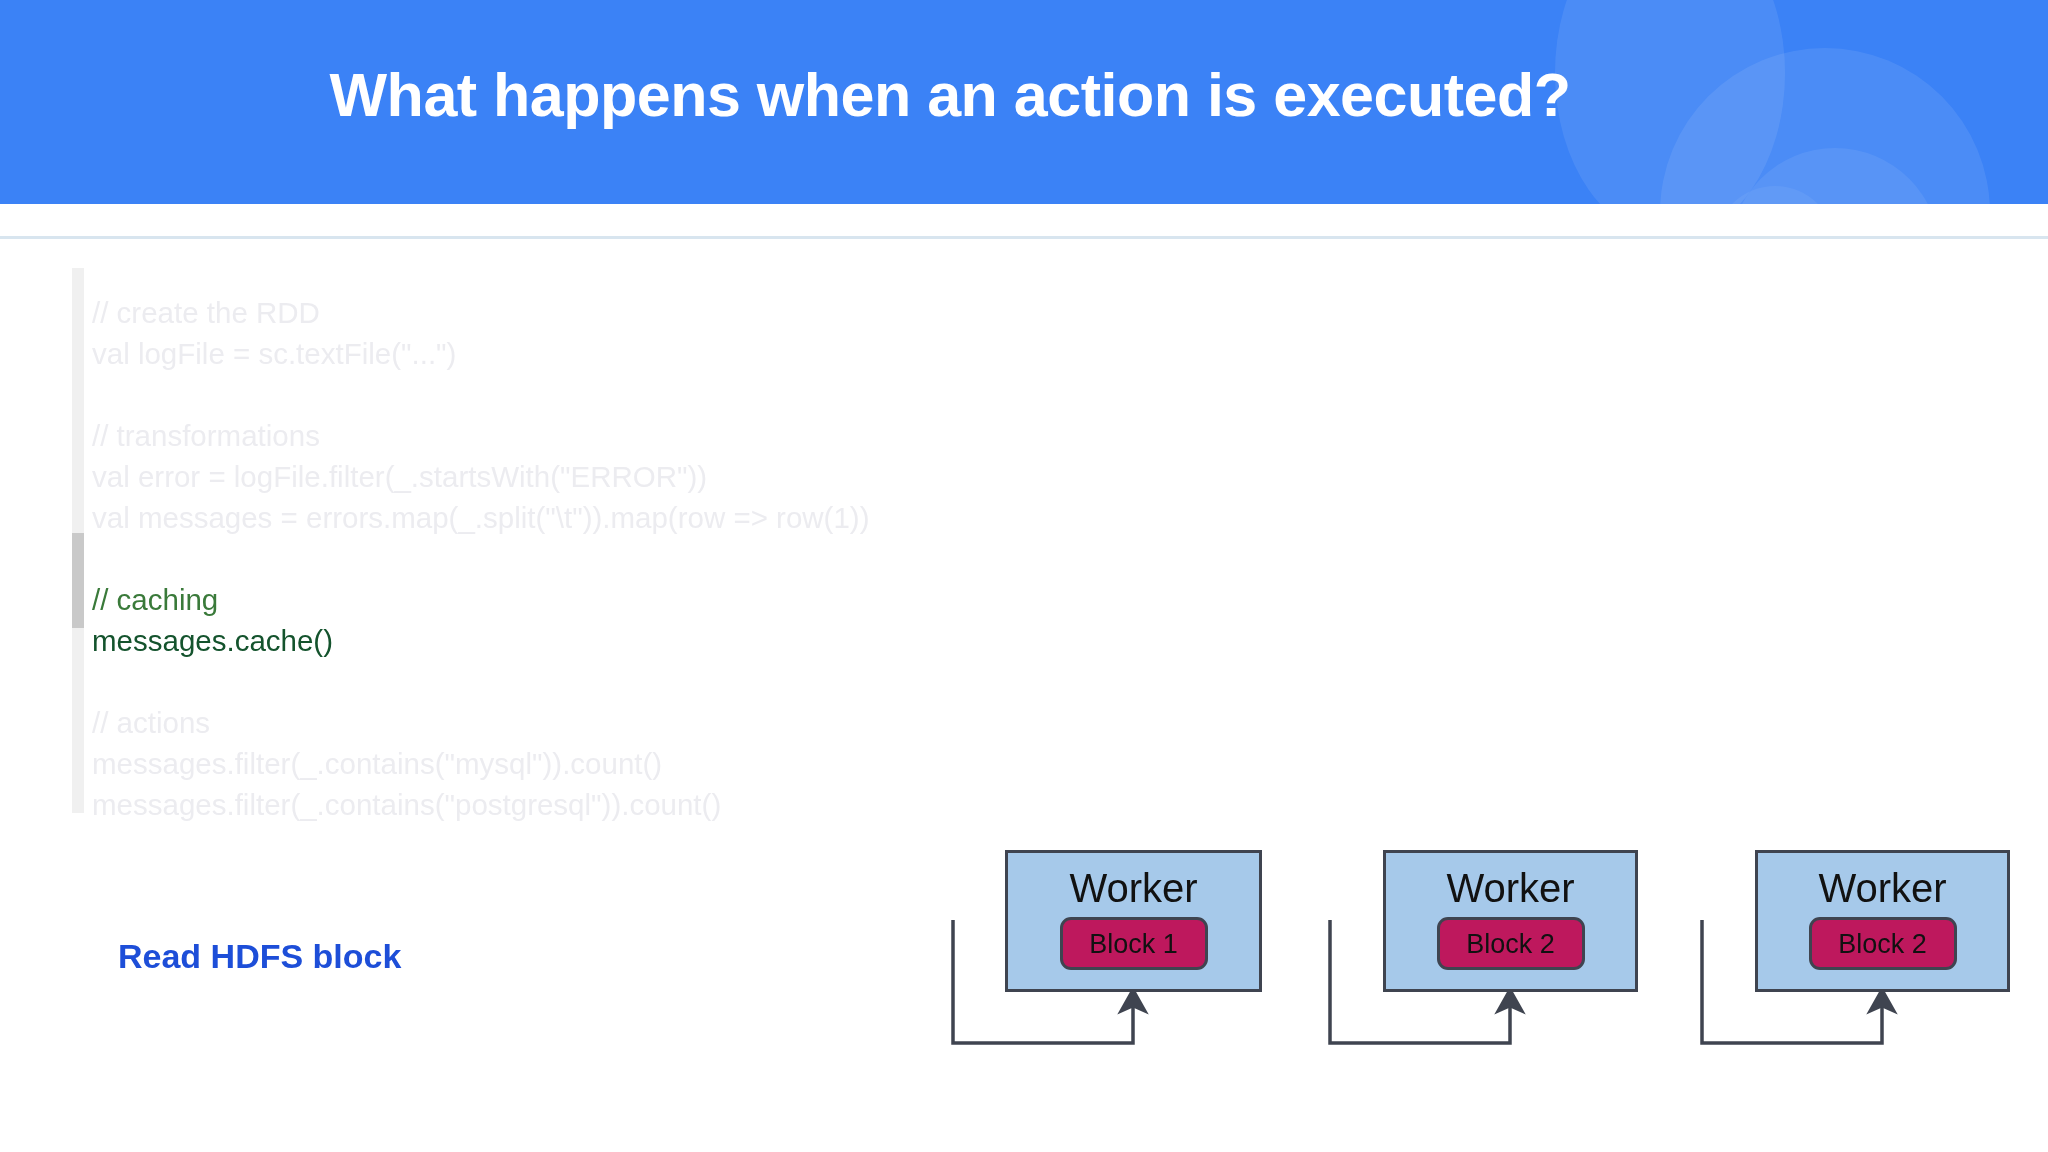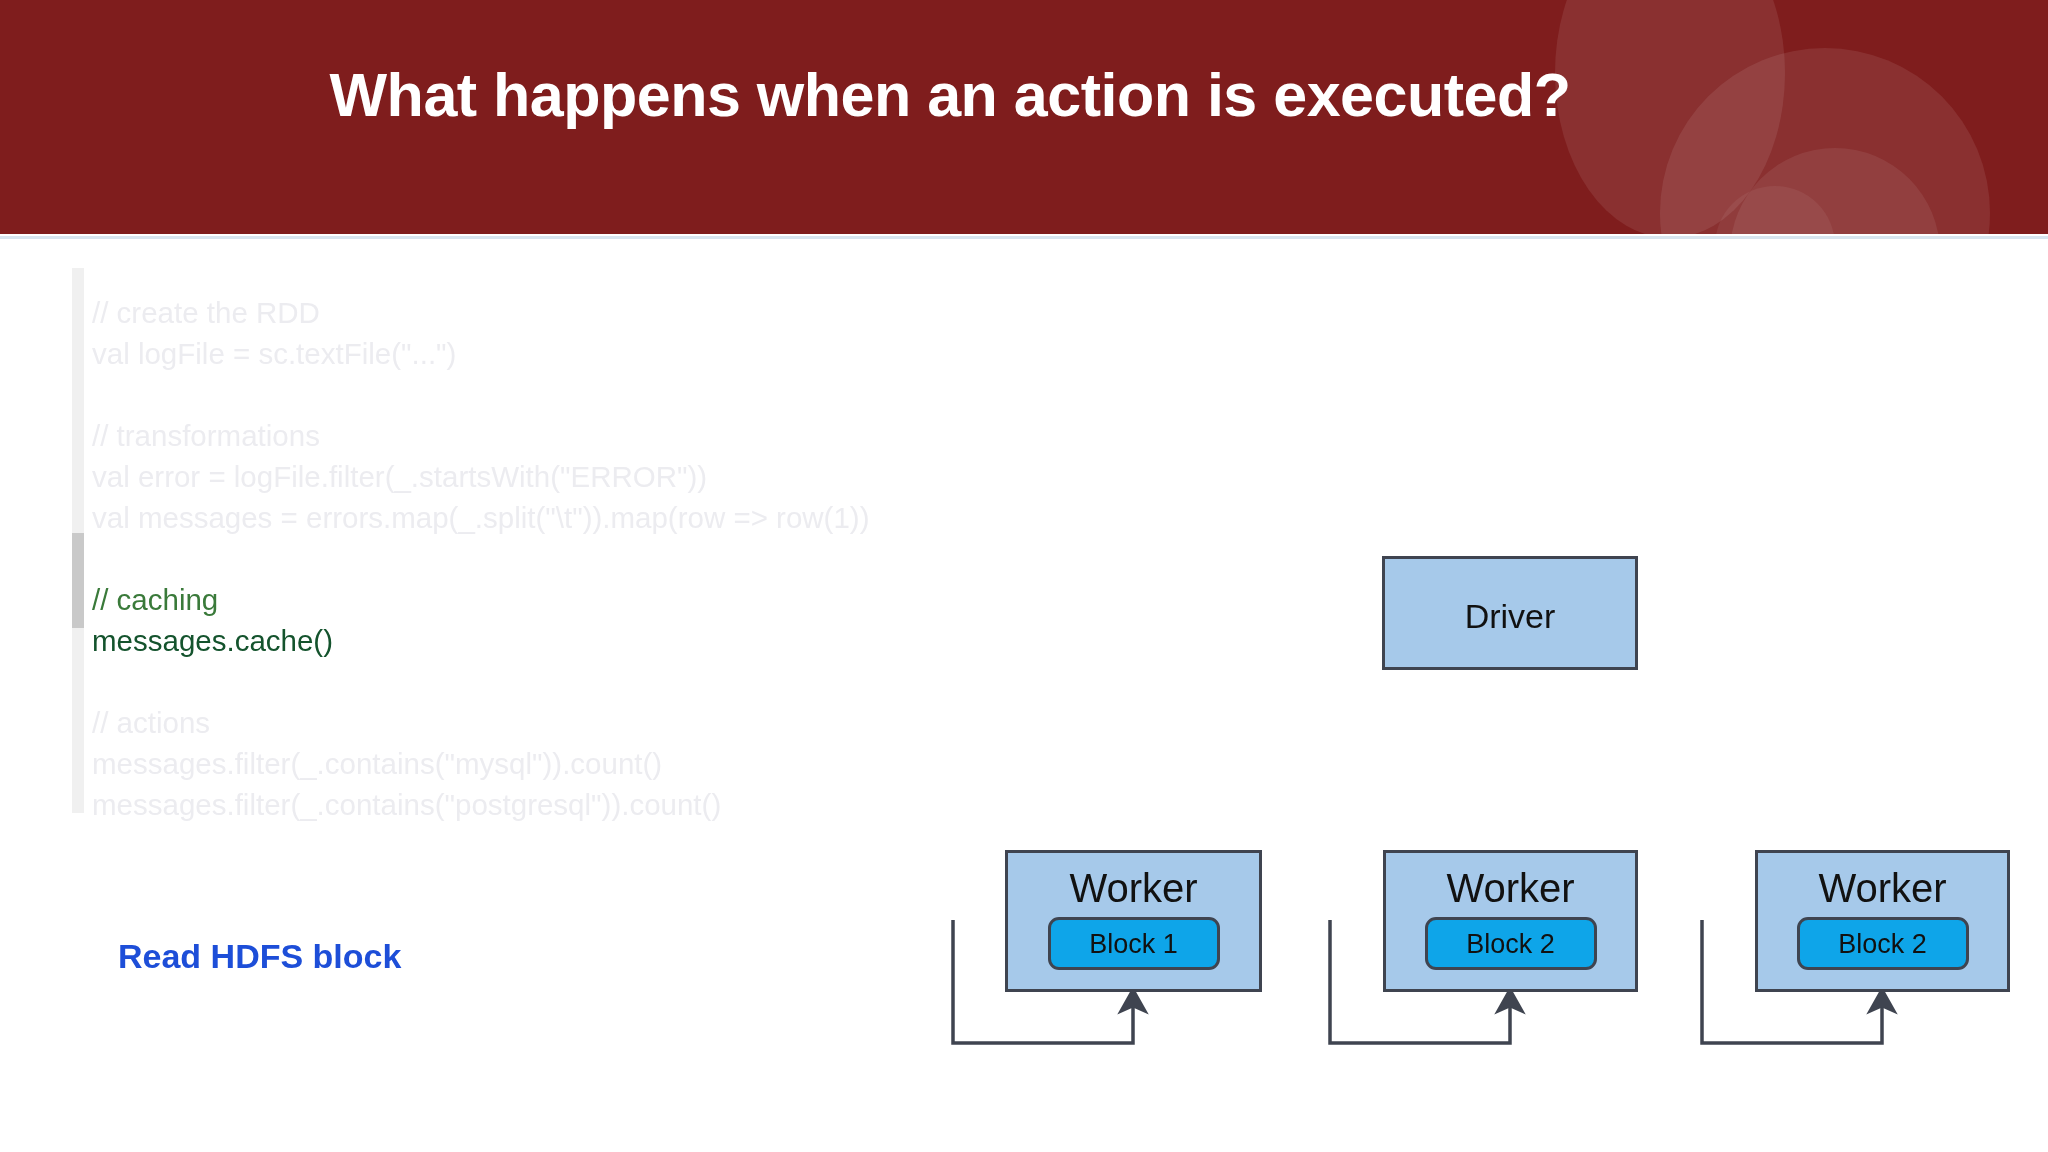--- a/index.html
+++ b/index.html
@@ -13,22 +13,22 @@
     position: relative;
     overflow: hidden;
     font-family: "Liberation Sans", sans-serif;
   }
 
   
   #header-band {
     position: absolute;
     left: 0; top: 0;
     width: 2048px;
-    height: 234px;
-    background: #7f1d1d;
+    height: 204px;
+    background: #3b82f6;
     overflow: hidden;
   }
   .deco-circle {
     position: absolute;
     border-radius: 50%;
     background: rgba(255,255,255,0.085);
     pointer-events: none;
   }
   #deco-1 { left: 1555px; top: -92px; width: 230px; height: 330px; border-radius: 115px/165px; }
   #deco-2 { left: 1660px; top: 48px;  width: 330px; height: 330px; }
@@ -117,23 +117,23 @@
   #worker-1-box { left: 1005px; width: 257px; }
   #worker-2-box { left: 1383px; width: 255px; }
   #worker-3-box { left: 1755px; width: 255px; }
   .worker-title { top: 13px; }
 
   .block-chip {
     position: absolute;
     left: 50%;
     transform: translateX(-50%);
     top: 64px;
-    width: 172px;
+    width: 148px;
     height: 53px;
-    background: #0ea5e9;
+    background: #be185d;
     border: 3px solid #3f4450;
     border-radius: 11px;
     box-sizing: border-box;
   }
   .block-chip-label {
     position: absolute;
     left: 0; top: 9px;
     width: 100%;
     text-align: center;
     color: #111111;
@@ -173,23 +173,20 @@
     <defs>
       <marker id="arrowhead" markerWidth="9" markerHeight="9" refX="3" refY="4.5" orient="auto">
         <path d="M0,0 L8,4.5 L0,9 L2,4.5 Z" fill="#3f4450"></path>
       </marker>
     </defs>
     <path d="M953,920 L953,1043 L1133,1043 L1133,1004" stroke="#3f4450" stroke-width="3.5" fill="none" marker-end="url(#arrowhead)"></path>
     <path d="M1330,920 L1330,1043 L1510,1043 L1510,1004" stroke="#3f4450" stroke-width="3.5" fill="none" marker-end="url(#arrowhead)"></path>
     <path d="M1702,920 L1702,1043 L1882,1043 L1882,1004" stroke="#3f4450" stroke-width="3.5" fill="none" marker-end="url(#arrowhead)"></path>
   </svg>
 
-  <div class="node-box" id="driver-box">
-    <div class="node-label" id="driver-label">Driver</div>
-  </div>
 
   <div class="node-box worker-box" id="worker-1-box">
     <div class="node-label worker-title">Worker</div>
     <div class="block-chip">
       <div class="block-chip-label">Block 1</div>
     </div>
   </div>
 
   <div class="node-box worker-box" id="worker-2-box">
     <div class="node-label worker-title">Worker</div>

